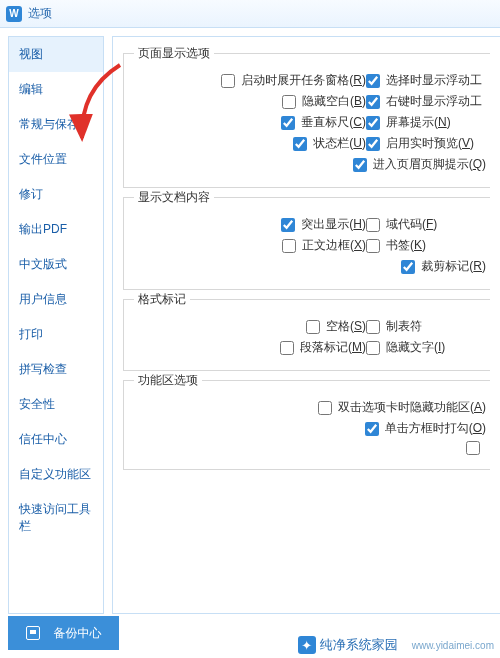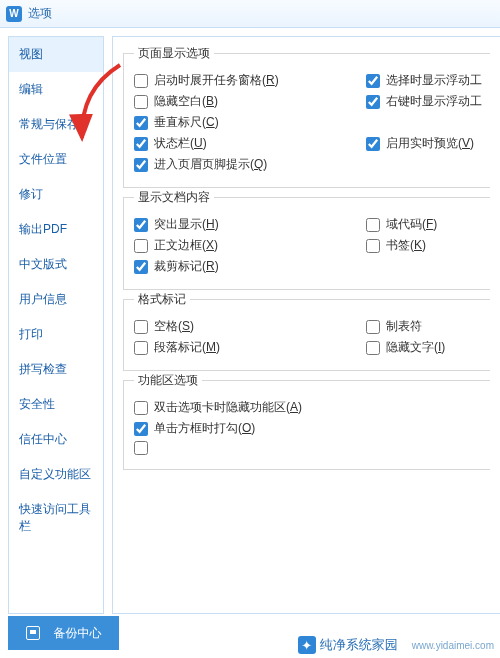--- a/index.html
+++ b/index.html
@@ -67,21 +67,21 @@
     padding: 6px 4px 10px 10px;
   }
   legend {
     padding: 0 4px;
     color: #333;
   }
   .row {
     display: flex;
     margin: 4px 0;
   }
-  .col { flex: 1; display: flex; align-items: center; min-width: 0; }
+  .col { flex: 1; display: flex; align-items: center; min-width: 0; justify-content: flex-end; }
   .col2 { width: 120px; display: flex; align-items: center; }
   input[type=checkbox] {
     width: 14px; height: 14px;
     margin: 0 6px 0 0;
     accent-color: #2f86d6;
     flex-shrink: 0;
   }
   label { white-space: nowrap; overflow: hidden; }
   .u { text-decoration: underline; }
   .arrow {
@@ -168,20 +168,24 @@
             <div class="col2">
               <input type="checkbox" checked="" style="">
               <label>右键时显示浮动工</label>
             </div>
           </div>
           <div class="row">
             <div class="col">
               <input type="checkbox" checked="" style="">
               <label>垂直标尺(<span class="u">C</span>)</label>
             </div>
+            <div class="col2">
+              <input type="checkbox" checked="" style="">
+              <label>屏幕提示(<span class="u">N</span>)</label>
+            </div>
           </div>
           <div class="row">
             <div class="col">
               <input type="checkbox" checked="" style="">
               <label>状态栏(<span class="u">U</span>)</label>
             </div>
             <div class="col2">
               <input type="checkbox" checked="" style="">
               <label>启用实时预览(<span class="u">V</span>)</label>
             </div>

